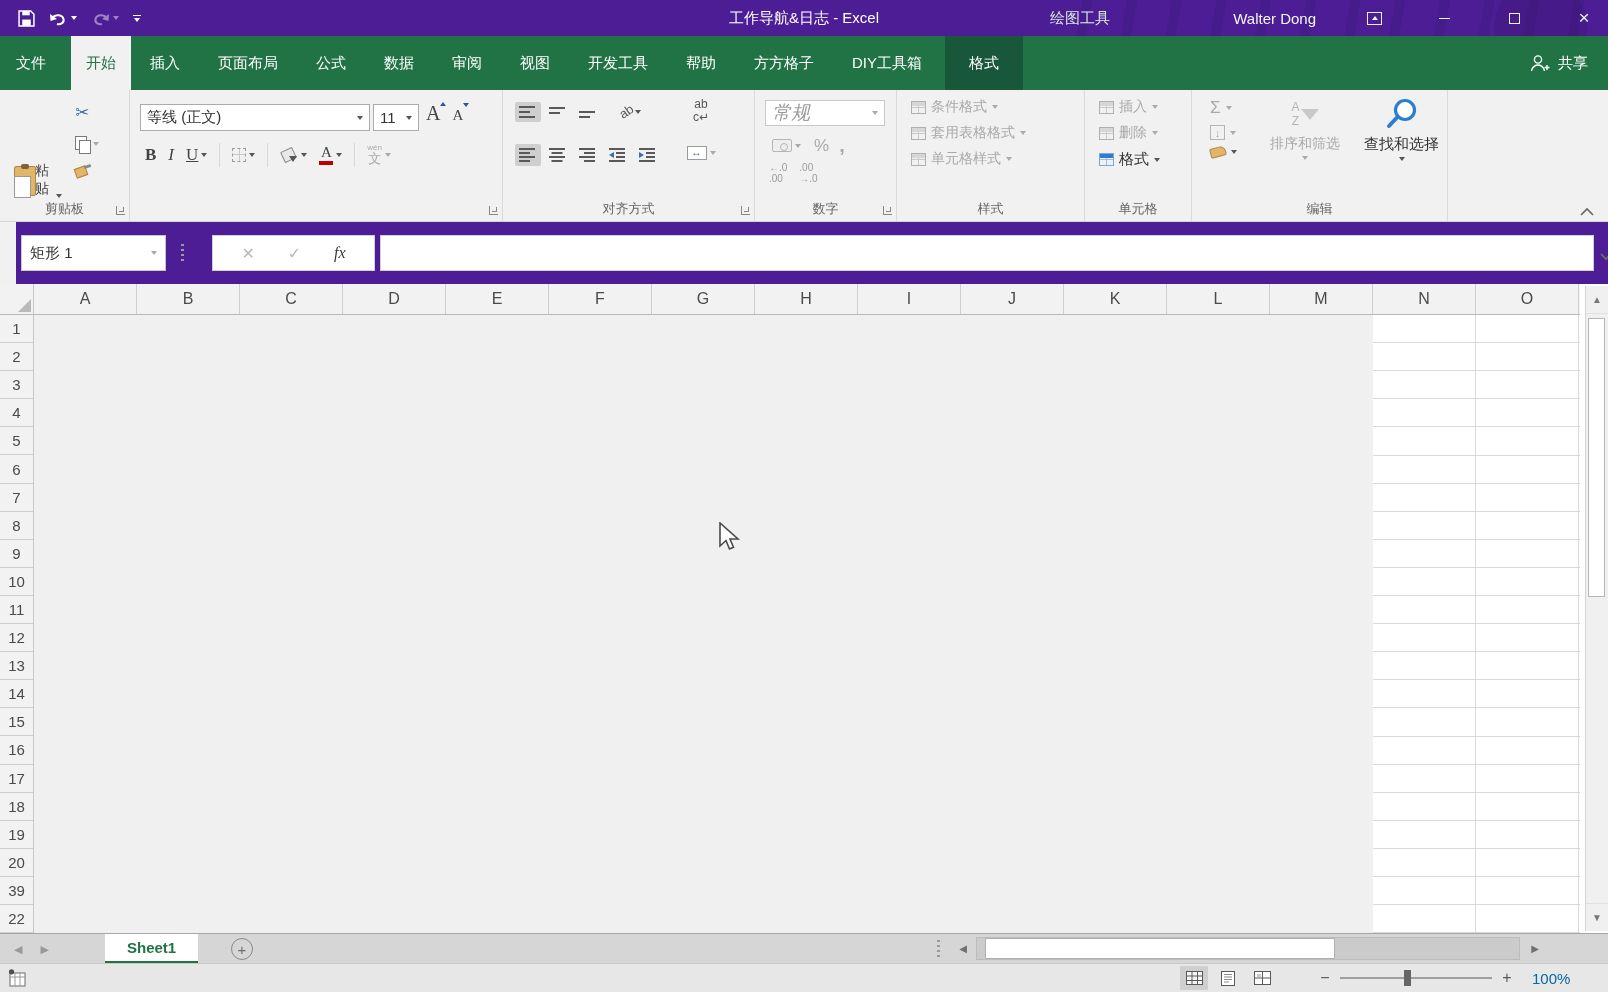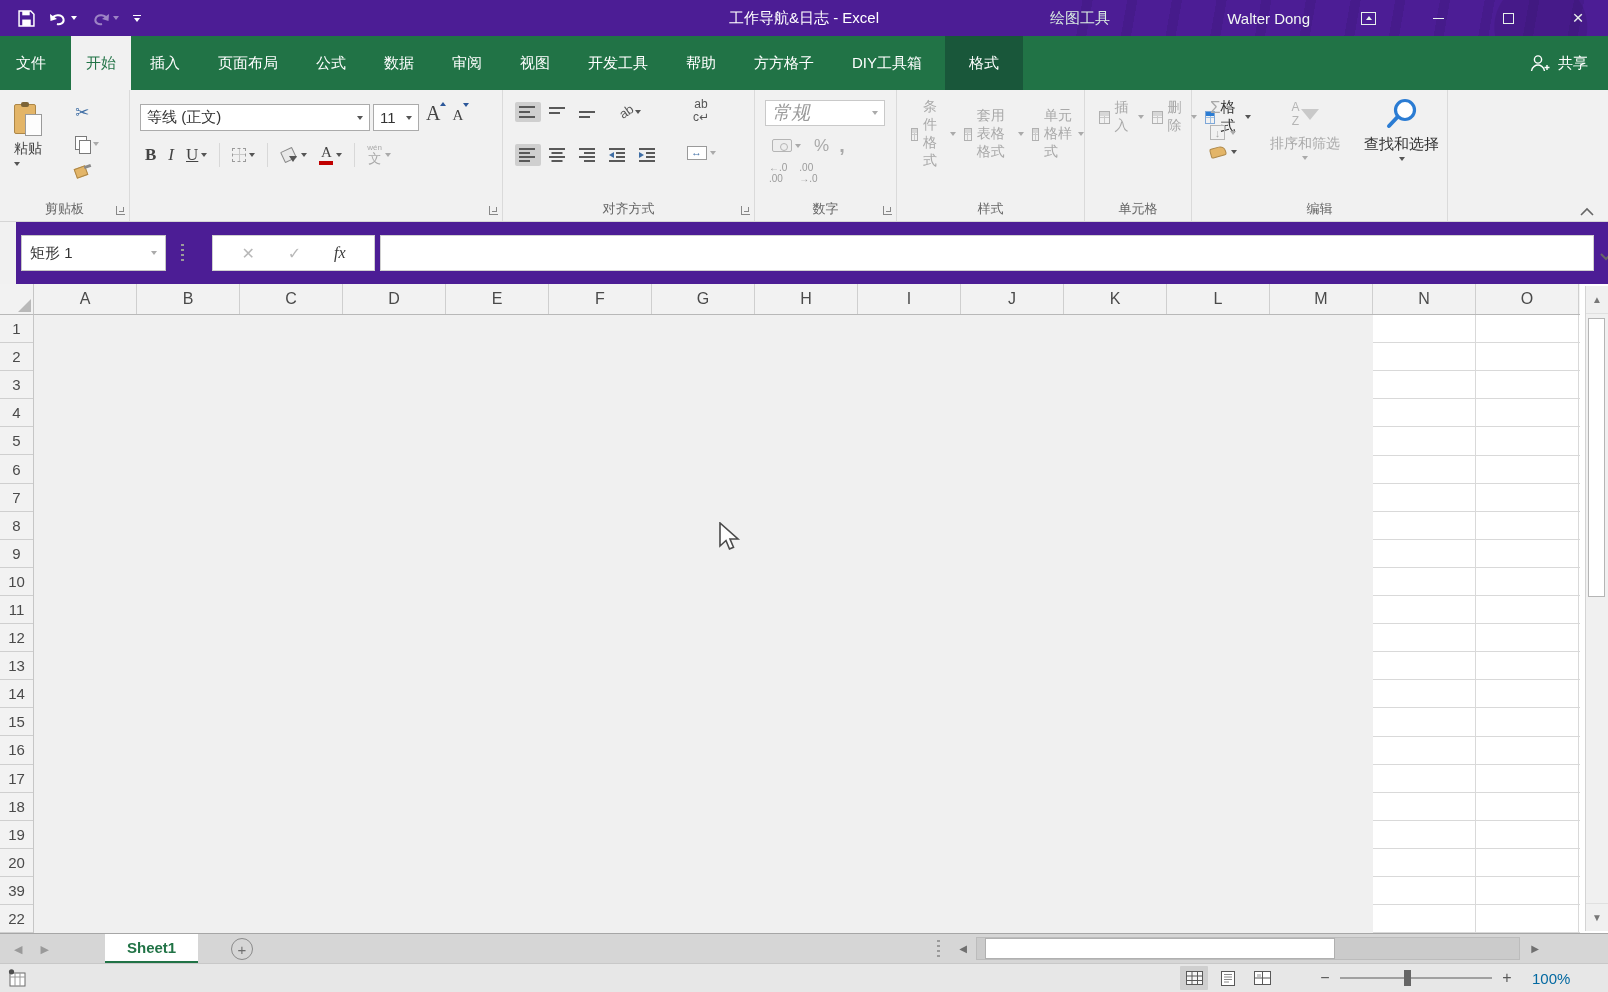--- a/index.html
+++ b/index.html
@@ -12,21 +12,21 @@
   .tb-art { position:absolute; right:0; top:0; width:560px; height:90px; pointer-events:none;
     background:
       radial-gradient(circle at 88% 30%, rgba(0,0,0,0.14) 0 46px, transparent 47px),
       radial-gradient(circle at 60% 120%, rgba(0,0,0,0.10) 0 70px, transparent 71px),
       repeating-linear-gradient(100deg, transparent 0 34px, rgba(0,0,0,0.12) 34px 44px);
     opacity:.55; }
   .qat { display:flex; align-items:center; gap:14px; padding-left:18px; z-index:2; }
   .qat .itm { display:flex; align-items:center; gap:3px; cursor:default; }
   .dim { opacity:.45; }
   .tb-title { position:absolute; left:0; right:0; top:0; height:36px; display:flex; align-items:center; justify-content:center; font-size:15px; pointer-events:none; }
-  .tb-right { position:absolute; right:8px; top:0; height:36px; display:flex; align-items:center; gap:0; z-index:2; }
+  .tb-right { position:absolute; right:2px; top:0; height:36px; display:flex; align-items:center; gap:0; z-index:2; }
   .ctx-group { position:absolute; left:1040px; top:0; height:36px; width:80px; display:flex; align-items:center; justify-content:center; font-size:15px; color:#d9ecе1; color:#d9ece1; z-index:2; }
   .tb-user { font-size:15px; margin-right:36px; color:#f2f7f4; }
   .winbtn { width:44px; height:36px; display:flex; align-items:center; justify-content:center; color:#e8f1ec; font-size:15px; }
   .maxbox { width:11px; height:11px; border:1px solid #e8f1ec; }
   .minbar { width:11px; height:1px; background:#e8f1ec; }
   .ribopt { width:15px; height:13px; border:1px solid #e8f1ec; position:relative; }
   .ribopt::after { content:""; position:absolute; left:4px; top:3px; border-left:3px solid transparent; border-right:3px solid transparent; border-bottom:4px solid #e8f1ec; }
   .ddw { width:0; height:0; border-left:3.5px solid transparent; border-right:3.5px solid transparent; border-top:4px solid #fff; display:inline-block; }
 
   
@@ -44,21 +44,21 @@
   .launcher { position:absolute; bottom:6px; right:4px; width:9px; height:9px; border-left:1px solid #888; border-bottom:1px solid #888; }
   .launcher::after { content:""; position:absolute; right:1px; top:1px; width:4px; height:4px; border-right:1px solid #888; border-bottom:1px solid #888; }
   .dd { width:0; height:0; border-left:3.5px solid transparent; border-right:3.5px solid transparent; border-top:4px solid #555; display:inline-block; }
   .dd.g { border-top-color:#aaa; }
   .disabled { color:#a9a9a9 !important; }
   .rbtn { display:flex; align-items:center; gap:3px; padding:2px 3px; border-radius:2px; }
   .serifF { font-family:"Liberation Serif","DejaVu Serif",serif; }
 
   
   .g-clip { width:130px; }
-  .pastebtn { position:absolute; left:14px; top:8px; width:48px; height:100px; display:flex; flex-direction:column; align-items:flex-start; gap:4px; padding-top:4px; }
+  .pastebtn { position:absolute; left:14px; top:8px; width:48px; height:100px; display:flex; flex-direction:row; align-items:flex-end; gap:4px; padding-top:4px; }
   .clipicon { position:relative; width:28px; height:34px; }
   .clipicon .board { position:absolute; left:0; top:2px; width:22px; height:30px; background:#e3b568; border:1px solid #ad8748; border-radius:2px; }
   .clipicon .clip { position:absolute; left:7px; top:0; width:8px; height:5px; background:#7c6437; border-radius:2px; }
   .clipicon .page { position:absolute; right:0; bottom:0; width:17px; height:22px; background:#fdfdfd; border:1px solid #9a9a9a; }
   .smallstack { position:absolute; left:72px; top:10px; display:flex; flex-direction:column; gap:9px; }
   .cuticon { font-size:17px; color:#3f6ea5; }
   .copyicon { position:relative; width:15px; height:16px; }
   .copyicon::before, .copyicon::after { content:""; position:absolute; width:10px; height:12px; border:1px solid #7a7a7a; background:#fff; }
   .copyicon::before { left:0; top:0; }
   .copyicon::after { left:4px; top:4px; }
@@ -113,21 +113,21 @@
   .cashicon { width:20px; height:13px; border:1px solid #b5b5b5; border-radius:2px; background:#eee; position:relative; }
   .cashicon::after { content:""; position:absolute; left:7px; top:3px; width:6px; height:6px; border:1px solid #b5b5b5; border-radius:50%; }
   .pct { font-size:17px; }
   .cma { font-size:20px; font-weight:bold; }
   .decrow { position:absolute; left:14px; top:72px; display:flex; gap:12px; color:#9b9b9b; }
   .decbtn { display:flex; flex-direction:column; line-height:1.1; font-size:10px; letter-spacing:0; }
 
   
   .g-styles { width:188px; }
   .g-cells { width:107px; }
-  .stackrows { position:absolute; left:14px; top:8px; display:flex; gap:8px; }
+  .stackrows { position:absolute; left:14px; top:8px; display:flex; flex-direction:column; gap:8px; }
   .srow { display:flex; align-items:center; gap:5px; font-size:14px; }
   .gridico { width:15px; height:13px; border:1px solid #b0b0b0; background:
      linear-gradient(#d7d7d7,#d7d7d7) 0 0/15px 4px no-repeat,
      linear-gradient(#c9c9c9,#c9c9c9) center/1px 13px no-repeat,
      linear-gradient(#c9c9c9,#c9c9c9) center/15px 1px no-repeat; }
   .gridico.c { border-color:#7da7d8; background:
      linear-gradient(#2b7cd3,#2b7cd3) 0 0/15px 4px no-repeat,
      linear-gradient(#9cbde0,#9cbde0) center/1px 13px no-repeat,
      linear-gradient(#9cbde0,#9cbde0) center/15px 1px no-repeat; }
 

